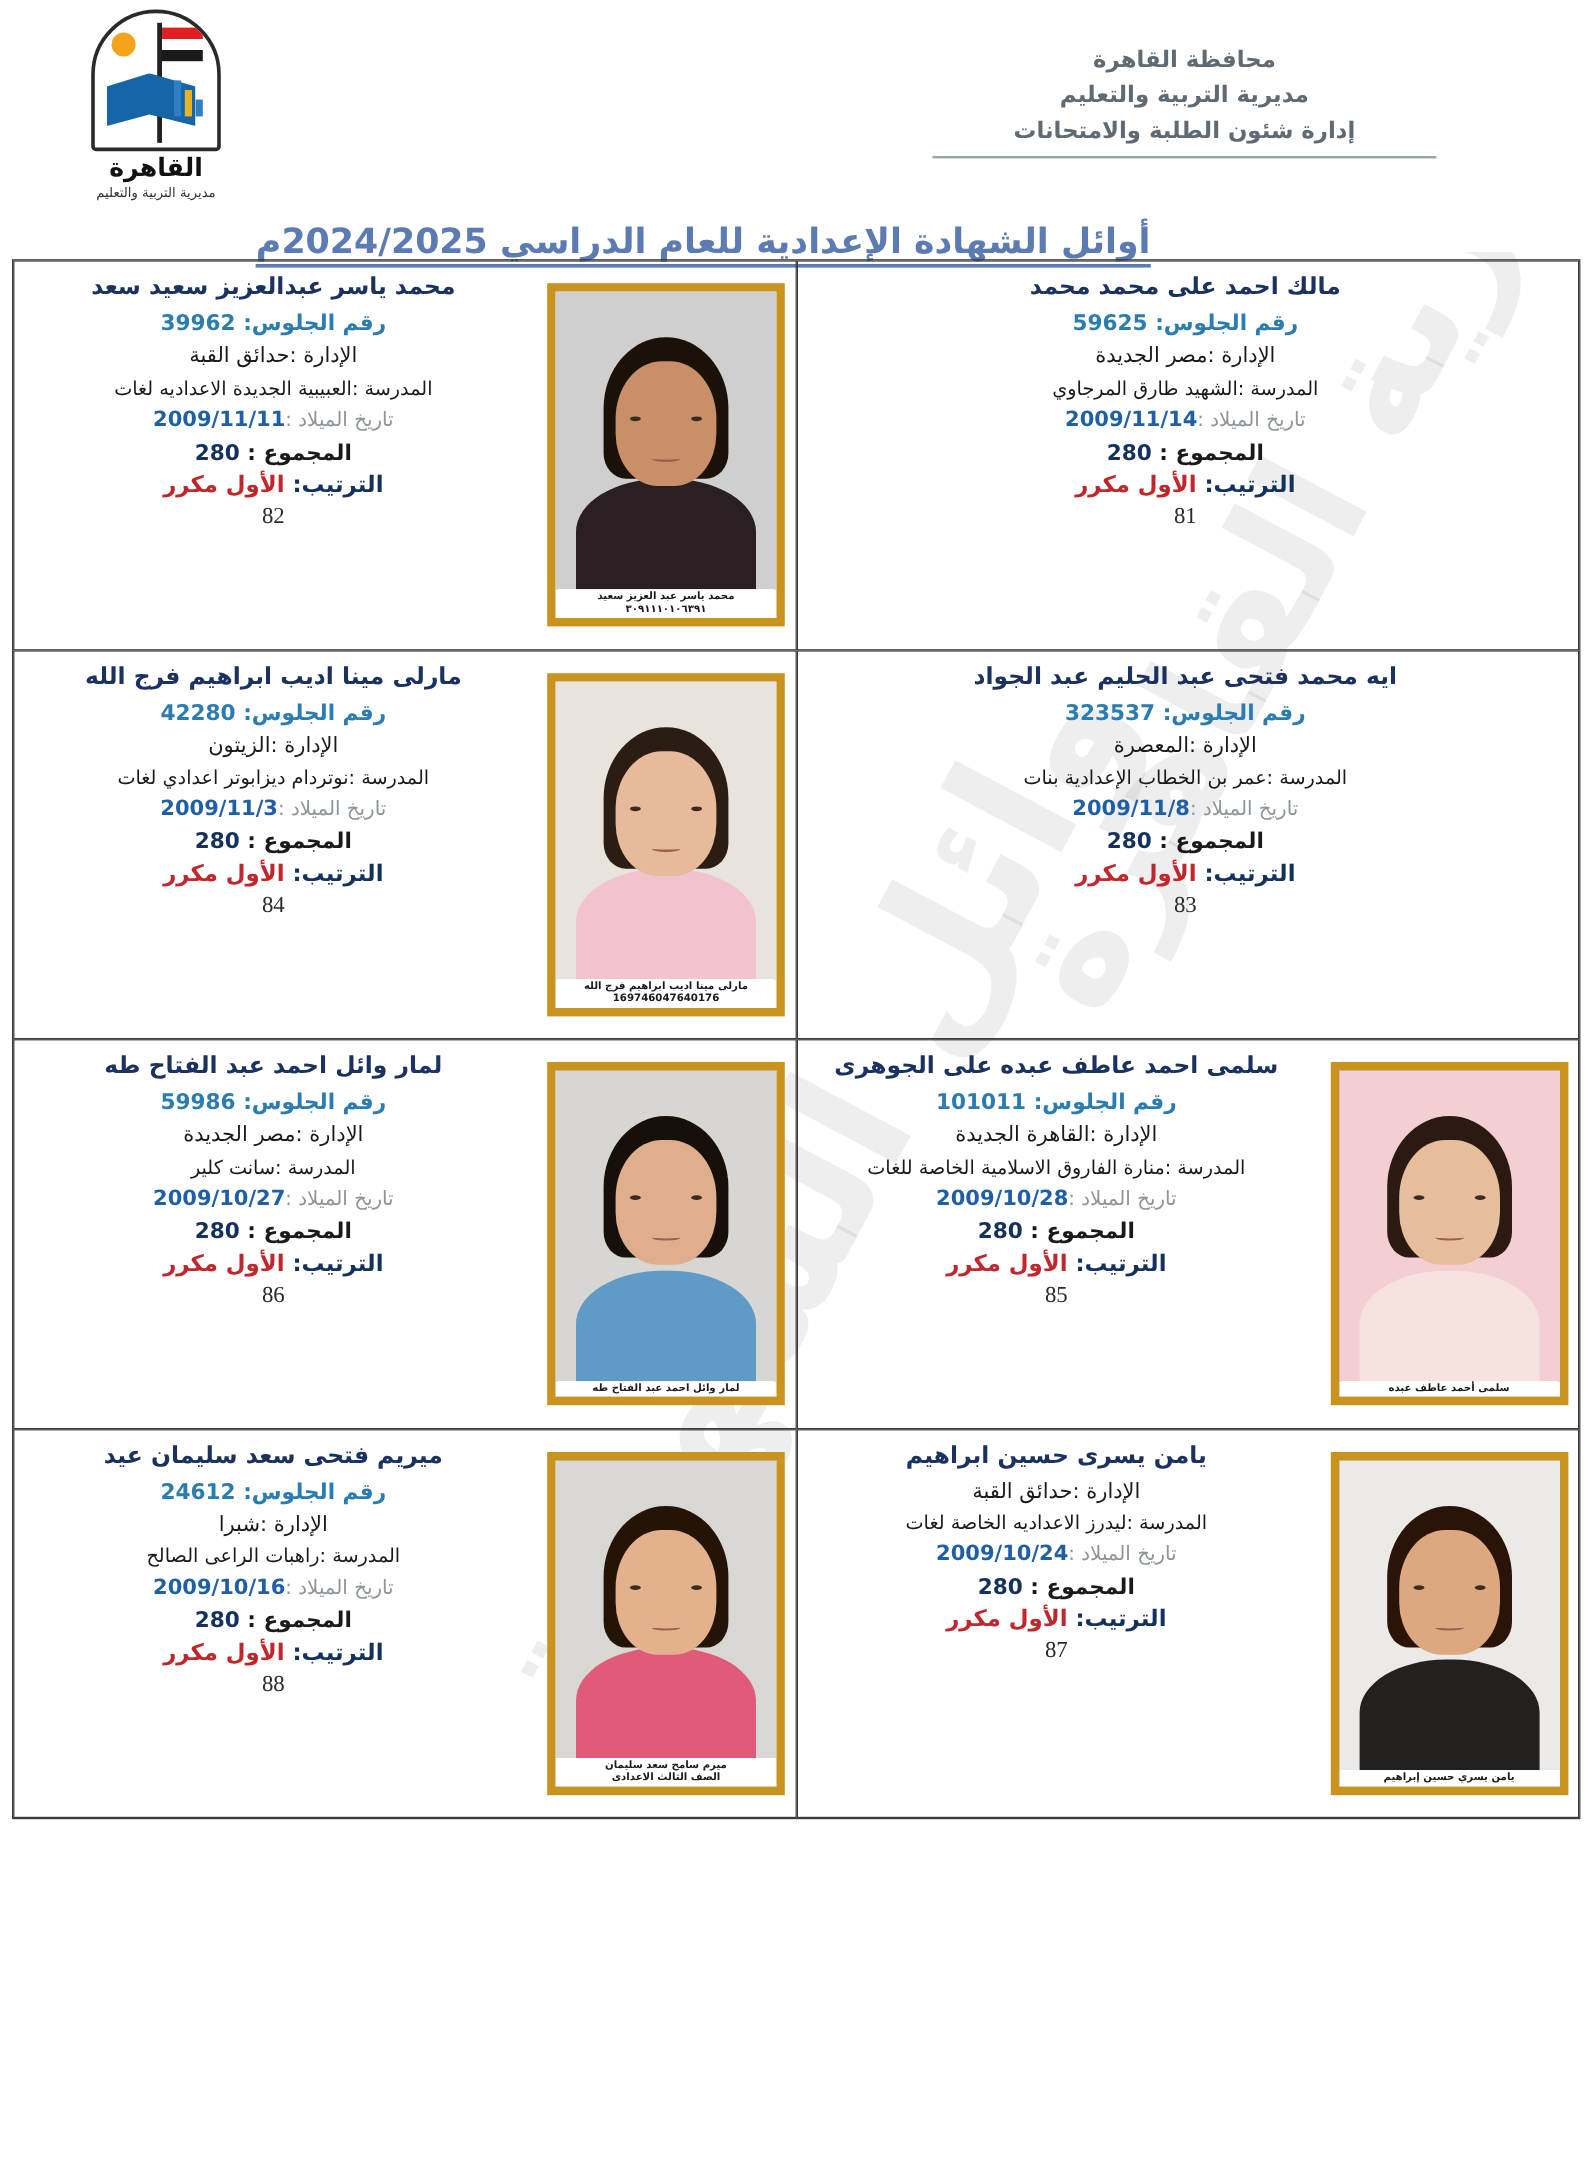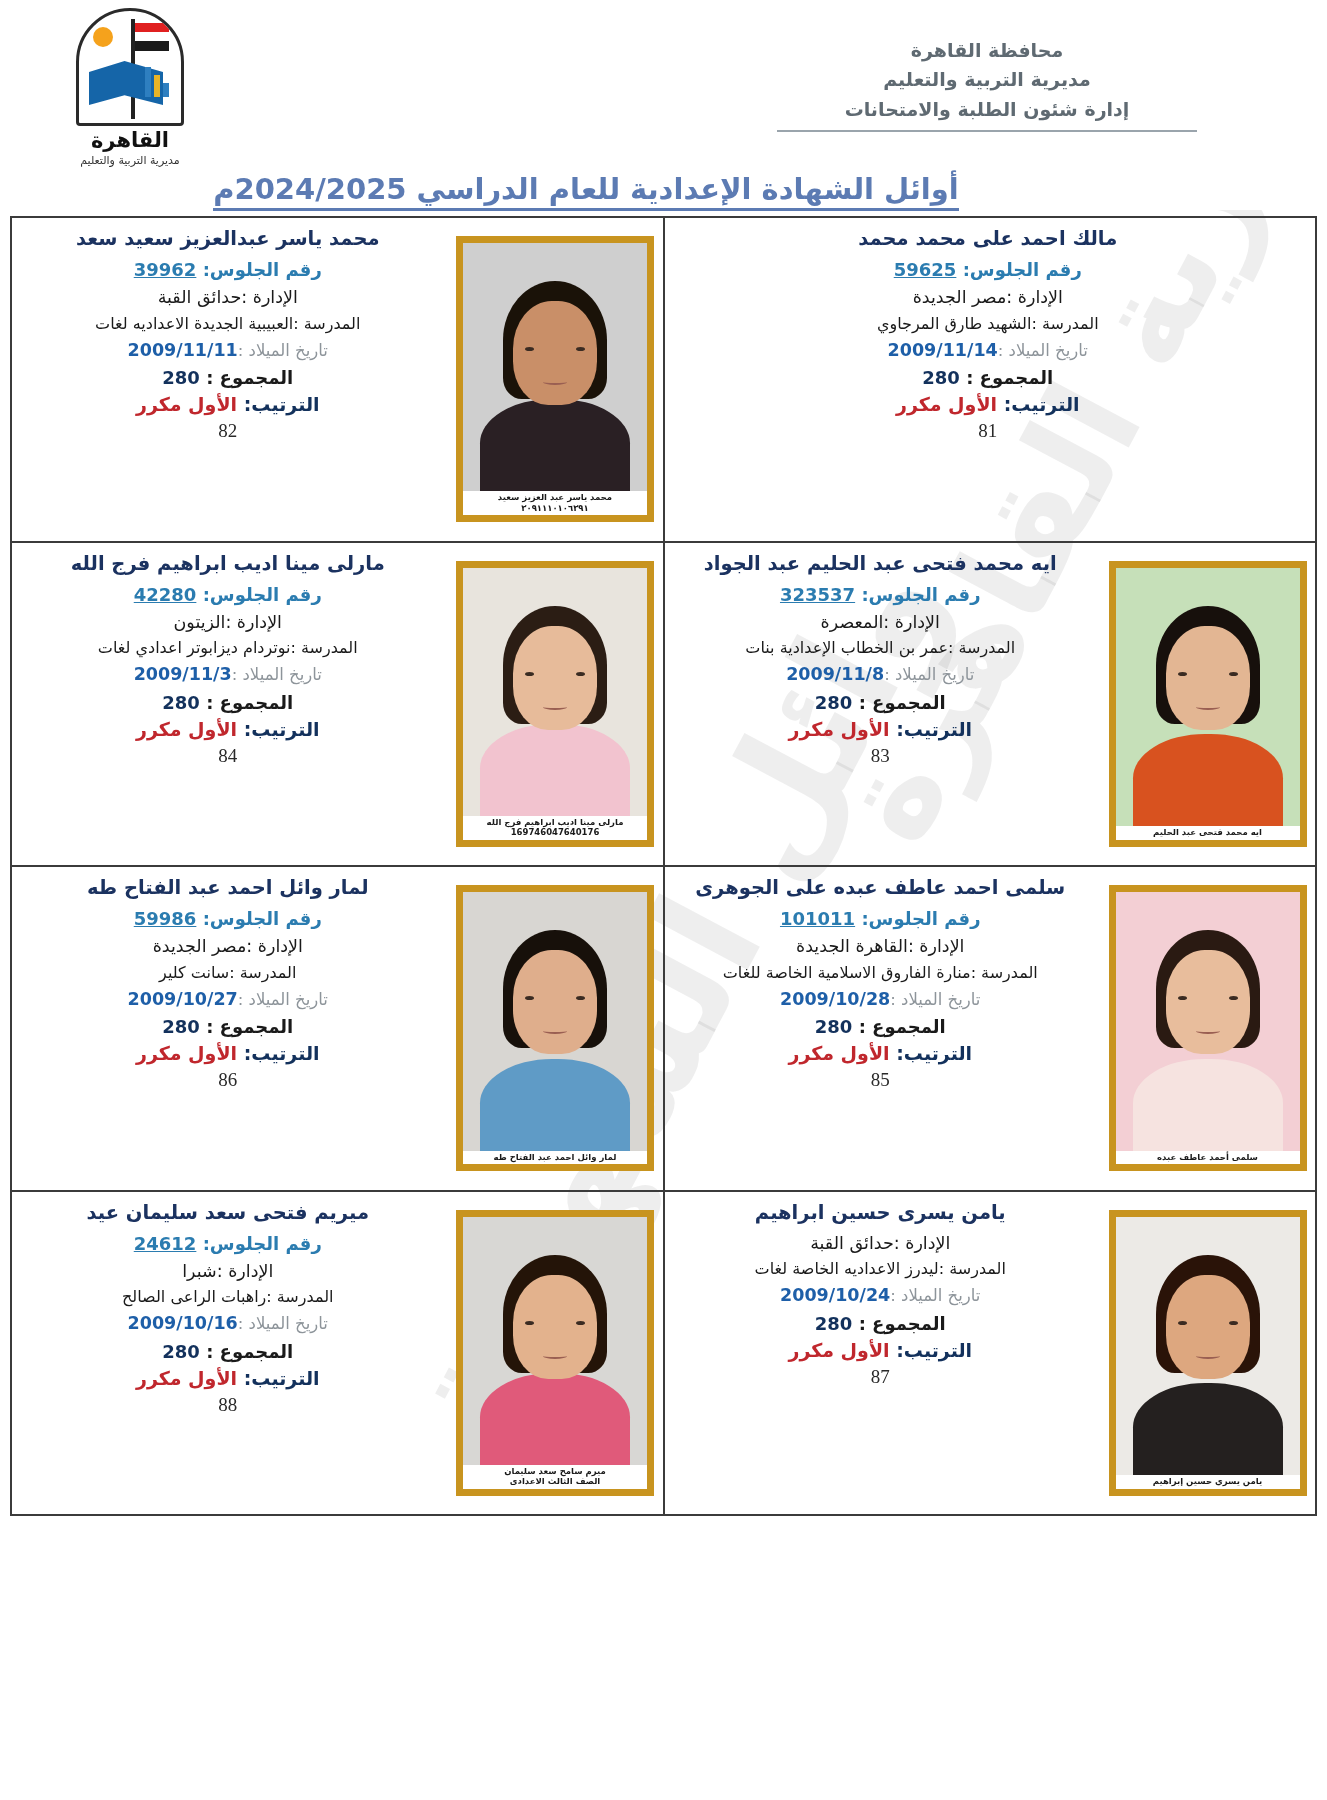--- a/index.html
+++ b/index.html
@@ -104,21 +104,21 @@
   .header-rule {
     margin: 6px auto 0 auto;
     width: 420px;
     height: 2px;
     background: #9aa4ac;
   }
 
   
   .main-title {
     position: absolute;
-    top: 172px;
+    top: 184px;
     left: 0;
     width: 1134px;
     text-align: center;
     font-size: 29px;
     font-weight: bold;
     color: #5c7bb3;
     letter-spacing: 0px;
     padding-left: 38px;
   }
   .main-title span {
@@ -260,21 +260,21 @@
     font-size: 17.5px;
     line-height: 1.5;
     color: #1a1a1a;
     white-space: nowrap;
   }
   .st-seat {
     color: #2b7cb0;
     font-weight: 600;
     font-size: 18px;
   }
-  .st-seat .num { color: #2b7cb0; text-decoration: underline; }
+  .st-seat .num { color: #2b7cb0; }
   .st-school { font-size: 16px; }
   .st-birth {
     color: #8d949a;
     font-size: 16.5px;
   }
   .st-birth .num {
     color: #1e5fa8;
     font-weight: bold;
     font-size: 17.5px;
   }
@@ -374,38 +374,20 @@
         <div class="st-line st-seat"><span>رقم الجلوس:</span> <span class="num">39962</span></div>
         <div class="st-line"><span>الإدارة :</span><span>حدائق القبة</span></div>
         <div class="st-line st-school"><span>المدرسة :</span><span>العبيبية الجديدة الاعداديه لغات</span></div>
         <div class="st-line st-birth"><span>تاريخ الميلاد :</span><span class="num">2009/11/11</span></div>
         <div class="st-line st-total"><span>المجموع :</span> <span class="num">280</span></div>
         <div class="st-rank"><span class="label">الترتيب:</span> <span>الأول مكرر</span></div>
         <div class="st-index">82</div>
       </div>
     </div>
     <div class="cell">
-      <div class="photo-wrap">
-        <div class="photo-frame">
-          <div class="photo-img">
-            <div class="face">
-              <div class="bg" style="background:#c6e0b9"></div>
-              <div class="body" style="width:150px;height:92px;background:#d8521f"></div>
-              <div class="hair" style="top:38px;width:104px;height:118px;background:#17100c"></div>
-              <div class="head" style="top:58px;width:84px;height:104px;background:#e3b693"></div>
-              <div class="eye" style="left:62px;top:104px"></div>
-              <div class="eye" style="right:62px;top:104px"></div>
-              <div class="mouth" style="top:136px"></div>
-            </div>
-          </div>
-          <div class="photo-caption">
-            <div>ايه محمد فتحى عبد الحليم</div>
-          </div>
-        </div>
-      </div>
       <div class="info">
         <div class="st-name">ايه محمد فتحى عبد الحليم عبد الجواد</div>
         <div class="st-line st-seat"><span>رقم الجلوس:</span> <span class="num">323537</span></div>
         <div class="st-line"><span>الإدارة :</span><span>المعصرة</span></div>
         <div class="st-line st-school"><span>المدرسة :</span><span>عمر بن الخطاب الإعدادية بنات</span></div>
         <div class="st-line st-birth"><span>تاريخ الميلاد :</span><span class="num">2009/11/8</span></div>
         <div class="st-line st-total"><span>المجموع :</span> <span class="num">280</span></div>
         <div class="st-rank"><span class="label">الترتيب:</span> <span>الأول مكرر</span></div>
         <div class="st-index">83</div>
       </div>

